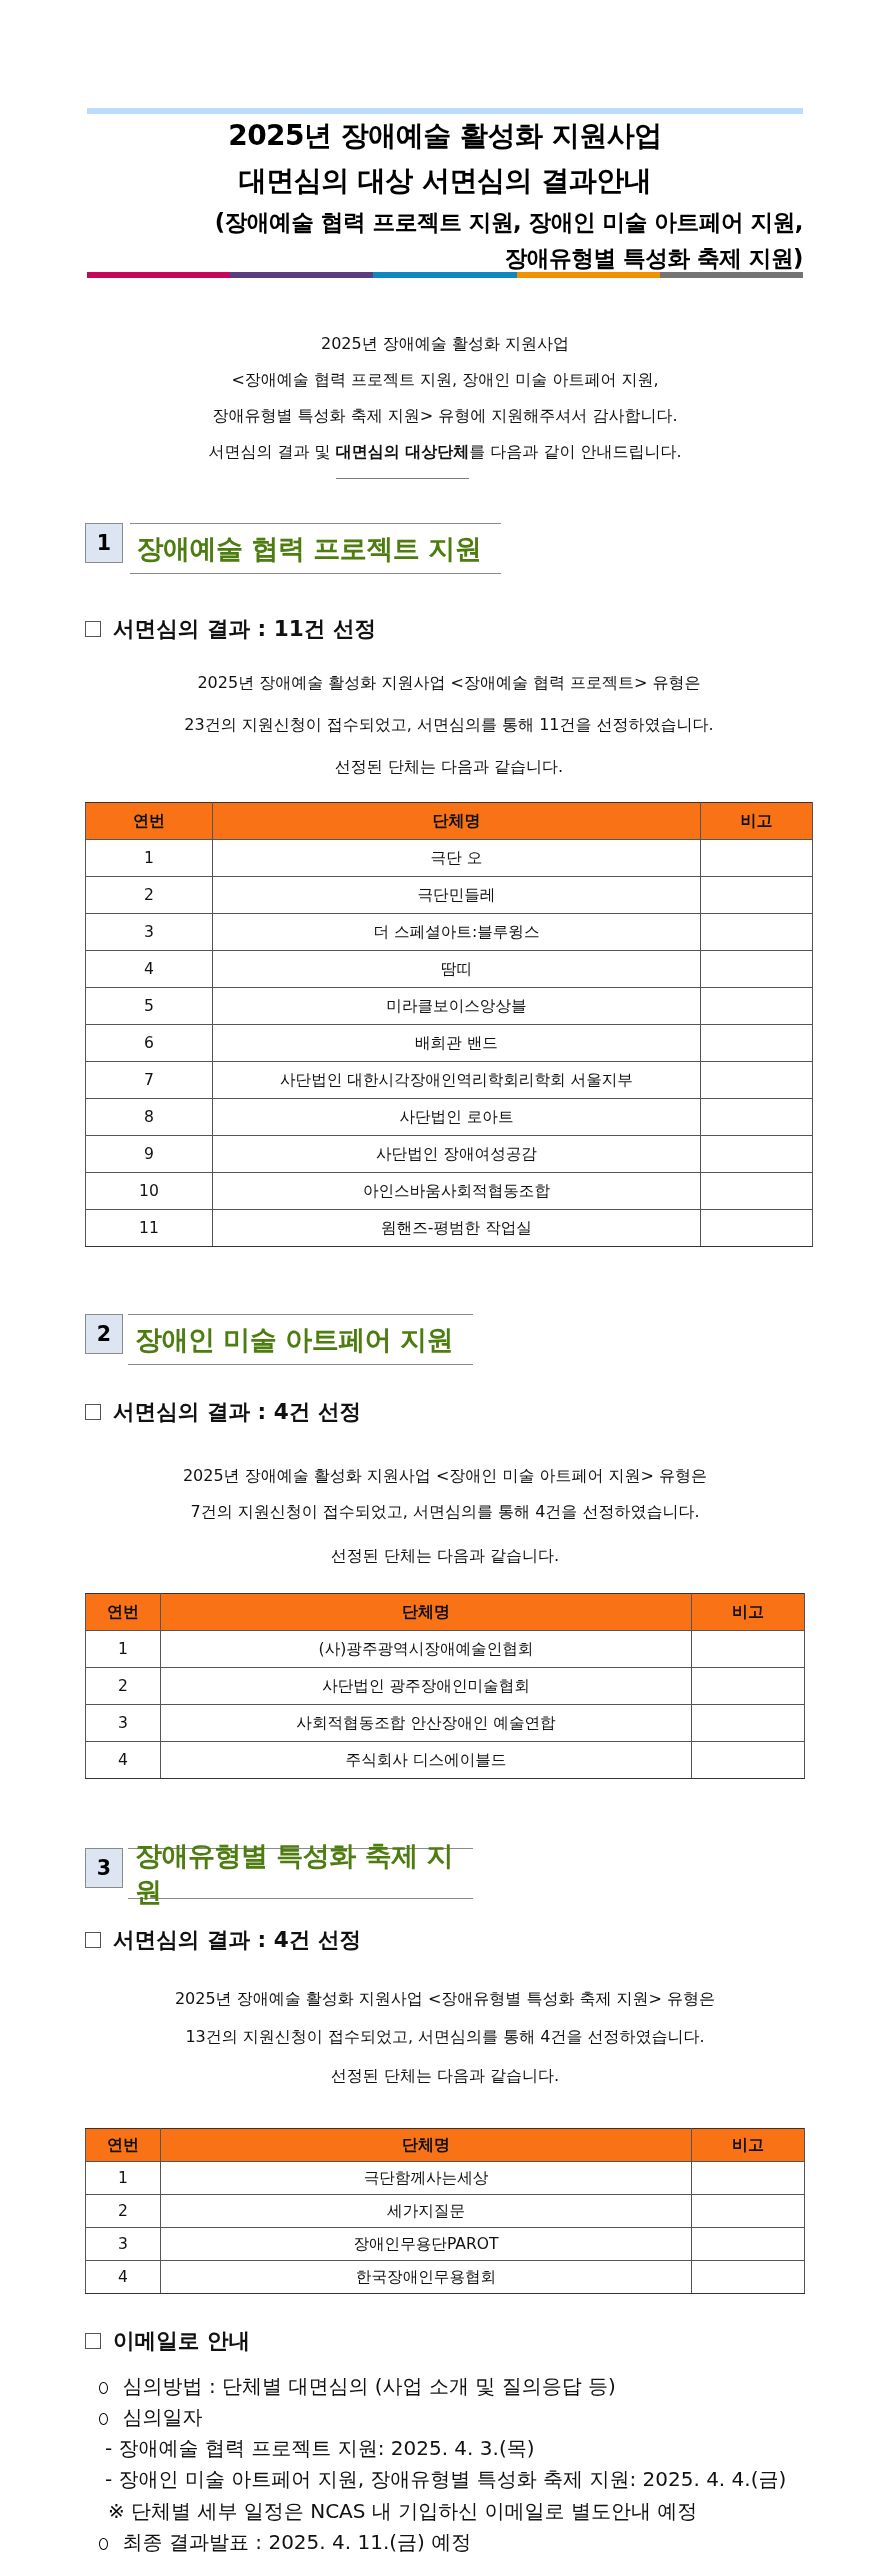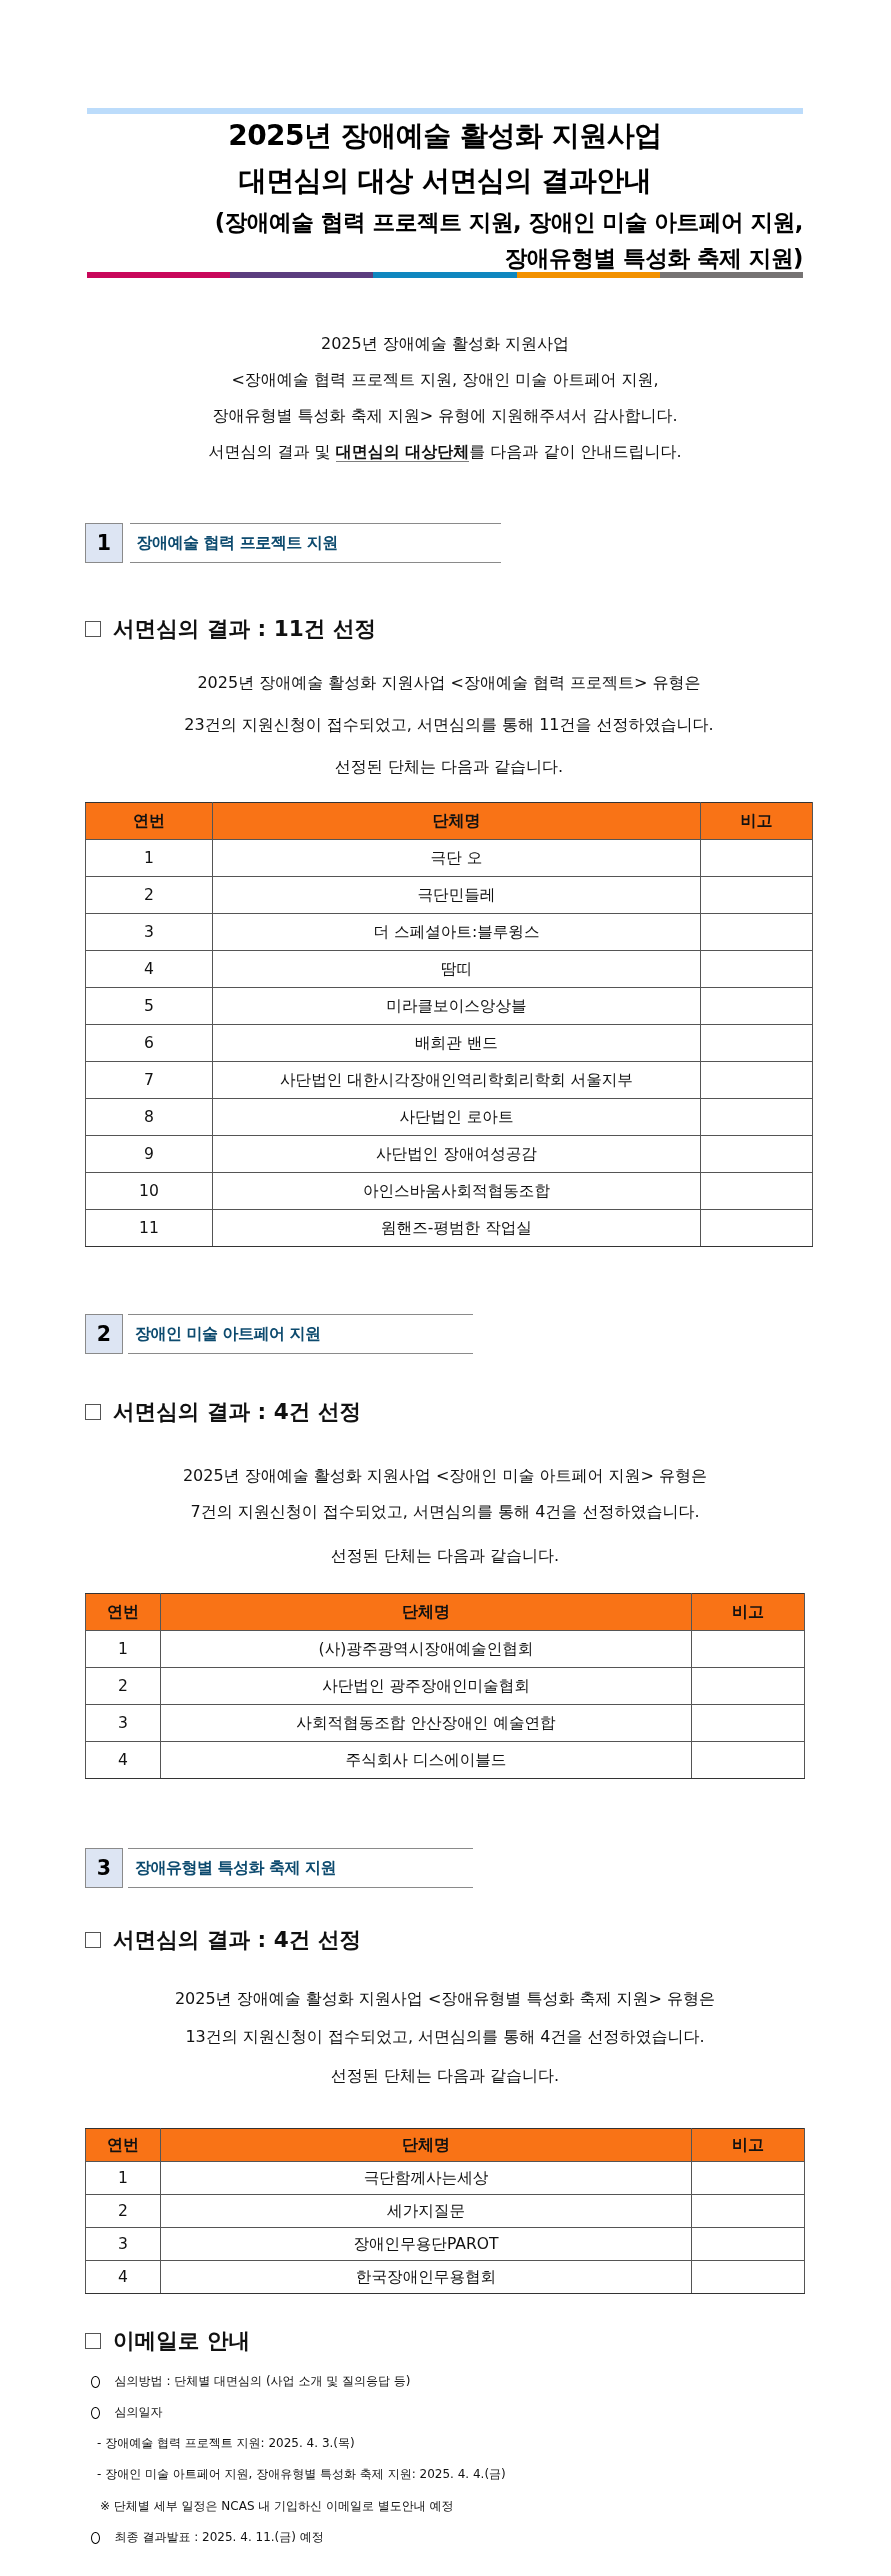--- a/index.html
+++ b/index.html
@@ -16,52 +16,52 @@
     left: 87px; width: 716px; font-weight: bold; color: #000;
     font-family: "DejaVu Sans", sans-serif; letter-spacing: -0.5px;
   }
   .title-big { font-size: 28px; }
   .title-sub { font-size: 22.7px; text-align: right; }
   .color-bar { left: 87px; top: 272px; width: 716px; height: 6px; display: flex; }
   .color-bar span { flex: 1; height: 100%; }
 
   
   .intro-line { left: 87px; width: 716px; font-size: 16px; }
-  .underline-bold { font-weight: bold; border-bottom: 1.6px solid #7d7d7d; padding-bottom: 0px; }
+  .underline-bold { font-weight: bold; border-bottom: 1.6px solid #7d7d7d; padding-bottom: 17px; }
 
   
   .sec-num {
     width: 38px; height: 40px; background: #dde5f3; border: 1.1px solid #8a8a8a;
     box-sizing: border-box; display: flex; align-items: center; justify-content: center;
     font-size: 20.5px; font-weight: bold; color: #000;
   }
   .sec-title {
-    height: 40px; border-top: 1.6px solid #8a8a8a; border-bottom: 1.6px solid #8a8a8a;
+    height: 51px; border-top: 1.6px solid #8a8a8a; border-bottom: 1.6px solid #8a8a8a;
     box-sizing: border-box; display: flex; align-items: center; padding-left: 6.5px;
-    font-size: 16px; font-weight: bold; color: #0c4a6e; letter-spacing: -0.5px;
+    font-size: 27px; font-weight: bold; color: #4d7c0f; letter-spacing: -0.5px;
   }
 
   
   .sub-heading { font-size: 21.6px; font-weight: bold; display: flex; align-items: center; white-space: nowrap; }
   .square-box { width: 16px; height: 16px; border: 1.1px solid #555; box-sizing: border-box; margin-right: 12px; display: inline-block; }
 
   .para-line { font-size: 16px; }
 
   
   table.result { border-collapse: collapse; position: absolute; font-size: 15.6px; }
   table.result th, table.result td {
     border-left: 0.8px solid #555; border-right: 0.8px solid #555;
     border-top: 1.1px solid #555; border-bottom: 1.1px solid #555;
     text-align: center; padding: 0;
   }
   table.result th { background: #f97316; font-weight: bold; font-size: 16px; border-top: 1.6px solid #333; }
   table.result tr:last-child td { border-bottom: 1.6px solid #333; }
 
   
-  .notice-item { font-size: 12px; white-space: nowrap; }
+  .notice-item { font-size: 20px; white-space: nowrap; margin-left: 8px; }
   .bullet-o { display: inline-block; width: 8.6px; height: 12px; border: 1.6px solid #000; border-radius: 50%; box-sizing: border-box; margin-right: 15px; vertical-align: middle; }
 </style>
 </head>
 <body>
 
 <div class="abs top-bar"></div>
 <div class="abs title-line title-big center-text" style="top:117px;">2025년 장애예술 활성화 지원사업</div>
 <div class="abs title-line title-big center-text" style="top:162px;">대면심의 대상 서면심의 결과안내</div>
 <div class="abs title-line title-sub center-text" style="top:207px;">(장애예술 협력 프로젝트 지원, 장애인 미술 아트페어 지원,</div>
 <div class="abs title-line title-sub center-text" style="top:243px;">장애유형별 특성화 축제 지원)</div>

